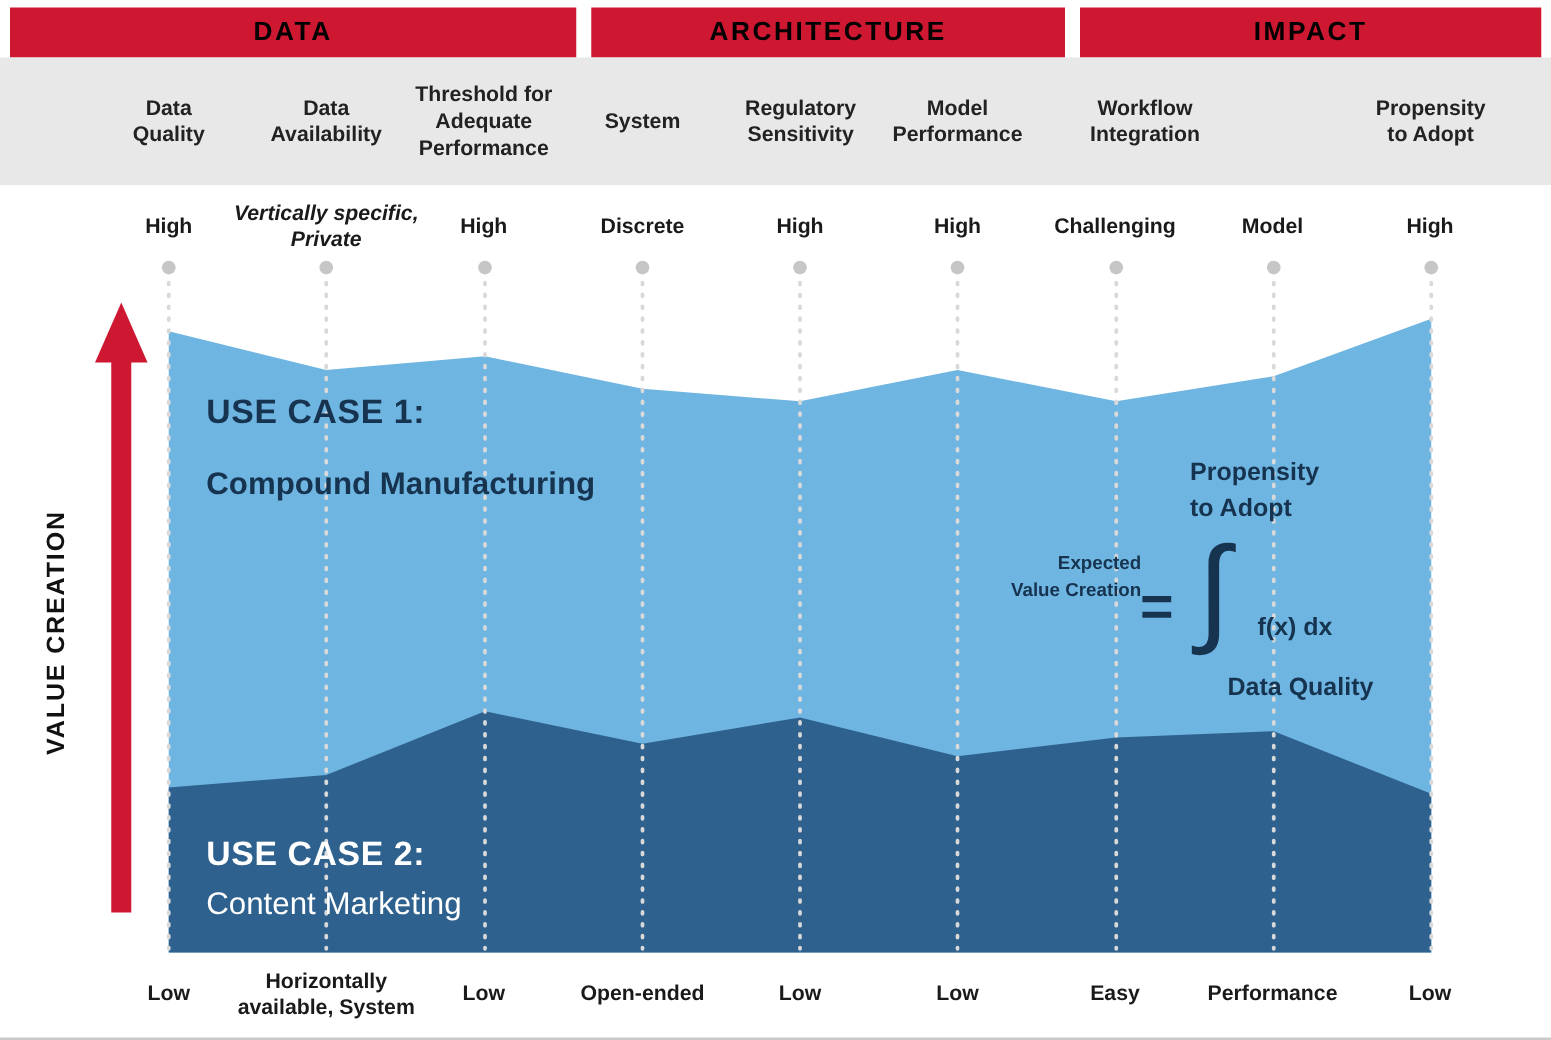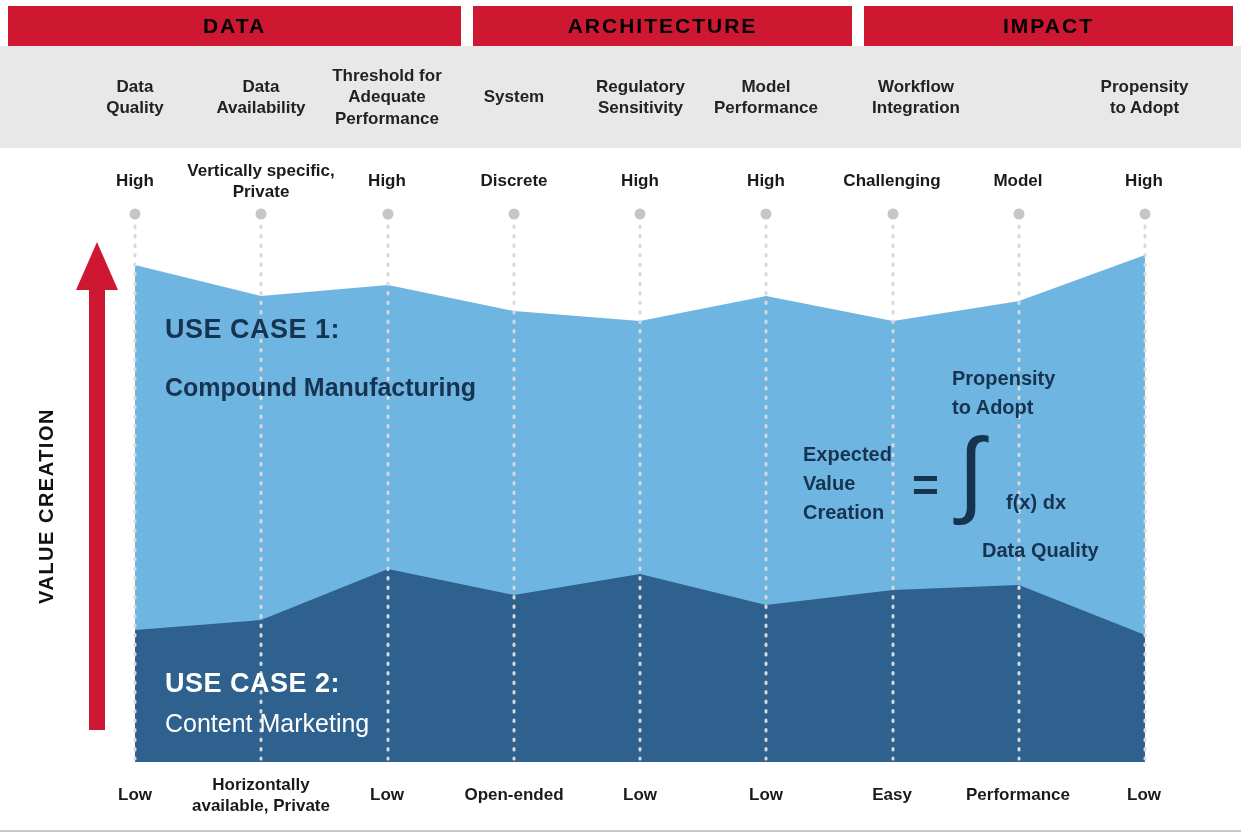--- a/index.html
+++ b/index.html
@@ -28,21 +28,21 @@
 
   .ylabel { position:absolute; left:46px; top:506px; transform:translate(-50%,-50%) rotate(-90deg);
             font-size:20px; font-weight:bold; letter-spacing:1.5px; color:#111; white-space:nowrap; }
 
   .uc-title { position:absolute; font-size:27px; font-weight:bold; letter-spacing:0.5px; }
   .uc-sub   { position:absolute; font-size:25px; }
   .navy { color:#16334f; }
   .white { color:#fff; }
 
   .formula { position:absolute; color:#16334f; font-weight:bold; line-height:1.45; }
-  .f-lhs   { left:803px; top:440px; width:110px; font-size:20px; }
+  .f-lhs   { left:803px; top:440px; width:110px; font-size:15px;text-align:right; }
   .f-upper { left:952px; top:364px; width:122px; font-size:20px; }
   .f-eq    { left:912px; top:452px; font-size:46px; }
   .f-int   { left:958px; top:420px; font-size:95px; font-weight:normal; line-height:1.1; }
   .f-fx    { left:1006px; top:468px; font-size:20px; white-space:nowrap;margin-top:20px; }
   .f-lower { left:982px; top:536px; font-size:20px; white-space:nowrap; }
 </style>
 </head>
 <body>
 
 <div class="stage">
@@ -62,31 +62,31 @@
   <div class="colname" style="left:95px; width:80px;">Data Quality</div>
   <div class="colname" style="left:206px; width:110px;">Data Availability</div>
   <div class="colname" style="left:331px; width:112px;">Threshold for Adequate Performance</div>
   <div class="colname" style="left:588px; width:105px;">Regulatory Sensitivity</div>
   <div class="colname" style="left:464px; width:100px;">System</div>
   <div class="colname" style="left:710px; width:112px;">Model Performance</div>
   <div class="colname" style="left:866px; width:100px;">Workflow Integration</div>
   <div class="colname" style="left:1092px; width:105px;">Propensity to Adopt</div>
 
   <div class="topval" style="left:55px;">High</div>
-  <div class="topval" style="left:181px;">Vertically specific, Private</div>
+  <div class="topval" style="left:181px;font-style:italic;">Vertically specific, Private</div>
   <div class="topval" style="left:307px;">High</div>
   <div class="topval" style="left:434px;">Discrete</div>
   <div class="topval" style="left:560px;">High</div>
   <div class="topval" style="left:686px;">High</div>
   <div class="topval" style="left:812px;">Challenging</div>
   <div class="topval" style="left:938px;">Model</div>
   <div class="topval" style="left:1064px;">High</div>
 
   <div class="botval" style="left:50px;">Low</div>
-  <div class="botval" style="left:176px;">Horizontally available, Private</div>
+  <div class="botval" style="left:176px;">Horizontally available, System</div>
   <div class="botval" style="left:302px;">Low</div>
   <div class="botval" style="left:429px;">Open-ended</div>
   <div class="botval" style="left:555px;">Low</div>
   <div class="botval" style="left:681px;">Low</div>
   <div class="botval" style="left:807px;">Easy</div>
   <div class="botval" style="left:933px;">Performance</div>
   <div class="botval" style="left:1059px;">Low</div>
 
   <svg class="layer" id="chart-svg" width="1241" height="832" viewBox="0 0 1241 832">
     <path id="area-1" d="M135,265 L261,296 L388,285 L514,311 L640,321 L766,296 L893,321 L1019,301 L1145,255 L1145,762 L135,762 Z" fill="#6fb5e1"></path>

